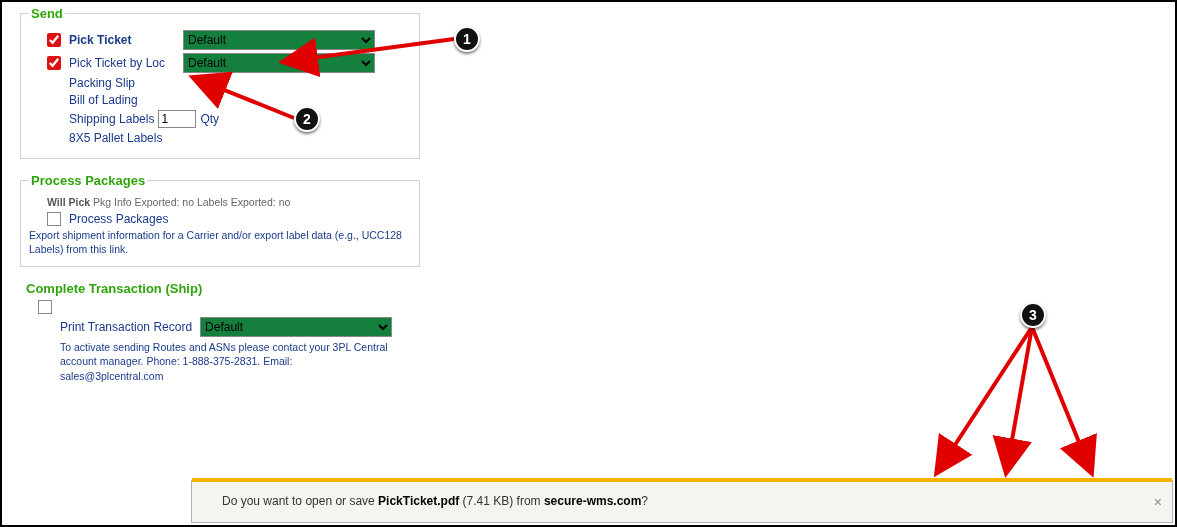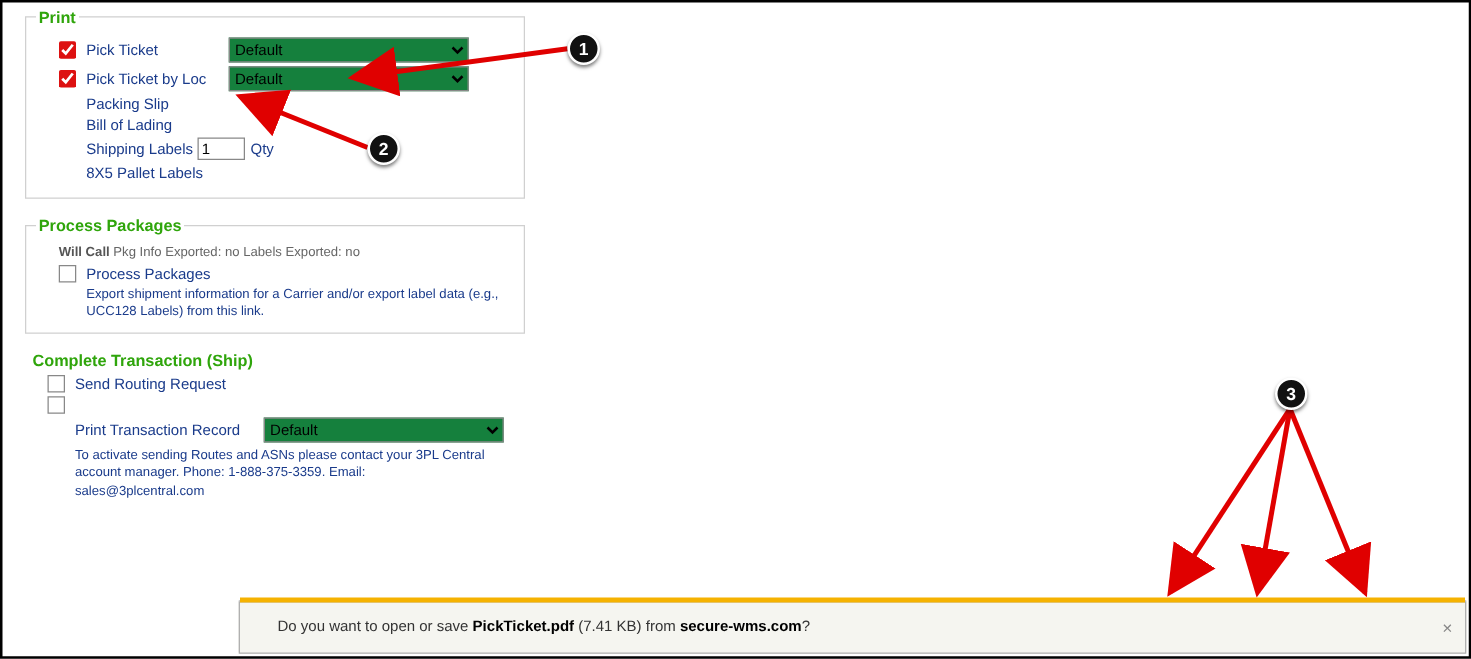--- a/index.html
+++ b/index.html
@@ -20,21 +20,21 @@
   }
   .row { display:flex; align-items:center; gap:4px; margin:3px 0; }
   .indent2 { padding-left:40px; }
   input[type=checkbox]{ width:14px; height:14px; margin:0 4px 0 18px; accent-color:#d11; }
   .chk-empty { width:14px; height:14px; margin:0 4px 0 18px; border:1px solid #888; background:#fff; display:inline-block; }
   select.sel { font-family:inherit; font-size:12px; width:192px; height:20px; border:1px solid #888; background:#15803d; }
   input.qty { width:38px; height:18px; font-size:12px; border:1px solid #888; }
   .label { color:#1a3b8b; }
   .small { font-size:10.5px; color:#666; }
   .small b { color:#555; }
-  .desc { font-size:10.5px; color:#1a3b8b; margin-left:40px; margin-top:2px; line-height:1.3; }
+  .desc { font-size:10.5px; color:#1a3b8b; margin-top:2px; line-height:1.3; }
   .contact { font-size:10.5px; color:#1a3b8b; margin-left:40px; line-height:1.35; max-width:330px;}
   .linklike { color:#1a3b8b; }
 
   
   .dlbar {
     position:absolute; left:189px; right:2px; bottom:2px; height:42px;
     border:1px solid #b0b0b0; background:#f5f5f0;
     box-shadow:0 -1px 0 #ccc;
     padding-left:43px;
   }
@@ -51,25 +51,25 @@
 
   
   .callout { position:absolute; width:26px; height:26px; border-radius:50%; background:#111; border:2px solid #fff; box-shadow:0 2px 3px rgba(0,0,0,.5); color:#fff; font-weight:bold; font-family:Arial; font-size:14px; display:flex; align-items:center; justify-content:center; z-index:20; }
   svg.overlay { position:absolute; inset:0; pointer-events:none; z-index:15; }
 </style>
 </head>
 <body>
 
 <div class="panel">
  <fieldset class="box">
-  <legend class="legend">Print</legend>
+  <legend class="legend">Send</legend>
 
   <div class="row">
     <input type="checkbox" checked="" style="">
-    <span class="label" style="width:110px;">Pick Ticket</span>
+    <span class="label" style="width:110px;font-weight:bold;">Pick Ticket</span>
     <select class="sel">
       <option>Default</option>
     </select>
   </div>
 
   <div class="row">
     <input type="checkbox" checked="" style="">
     <span class="label" style="width:110px;">Pick Ticket by Loc</span>
     <select class="sel">
       <option>Default</option>
@@ -90,44 +90,40 @@
   <div class="row indent2">
         <span class="linklike">8X5 Pallet Labels</span>
       </div>
  </fieldset>
 </div>
 
 <div class="panel">
  <fieldset class="box">
   <legend class="legend">Process Packages</legend>
   <div class="small" style="margin:2px 0 4px 18px;">
-    <b>Will Call</b><span> Pkg Info Exported: no Labels Exported: no</span>
+    <b>Will Pick</b><span> Pkg Info Exported: no Labels Exported: no</span>
   </div>
   <div class="row">
     <span class="chk-empty"></span>
     <span class="label">Process Packages</span>
   </div>
   <div class="desc">Export shipment information for a Carrier and/or export label data (e.g., UCC128 Labels) from this link.</div>
  </fieldset>
 </div>
 
 <div class="panel">
   <div class="legend" style="margin:0 0 4px 4px;">Complete Transaction (Ship)</div>
   <div class="row">
     <span class="chk-empty"></span>
-    <span class="label">Send Routing Request</span>
-  </div>
-  <div class="row">
-    <span class="chk-empty"></span>
   </div>
   <div class="row indent2">
-    <span class="label" style="margin-right:15px;">Print Transaction Record</span>
+    <span class="label" style="margin-right:4px;">Print Transaction Record</span>
     <select class="sel"><option>Default</option></select>
   </div>
-  <div class="contact">To activate sending Routes and ASNs please contact your 3PL Central account manager. Phone: 1-888-375-3359. Email: sales@3plcentral.com</div>
+  <div class="contact">To activate sending Routes and ASNs please contact your 3PL Central account manager. Phone: 1-888-375-2831. Email: sales@3plcentral.com</div>
 </div>
 
 <div class="dlbar">
   <div class="dlstripe"></div>
   <div class="dltext">
     <span>Do you want to open or save </span><b>PickTicket.pdf</b><span> (7.41 KB) </span><span>from </span><b>secure-wms.com</b><span>?</span>
   </div>
   <div class="dlbtns">
     <button class="btn">Open</button>
     <div class="splitwrap">

